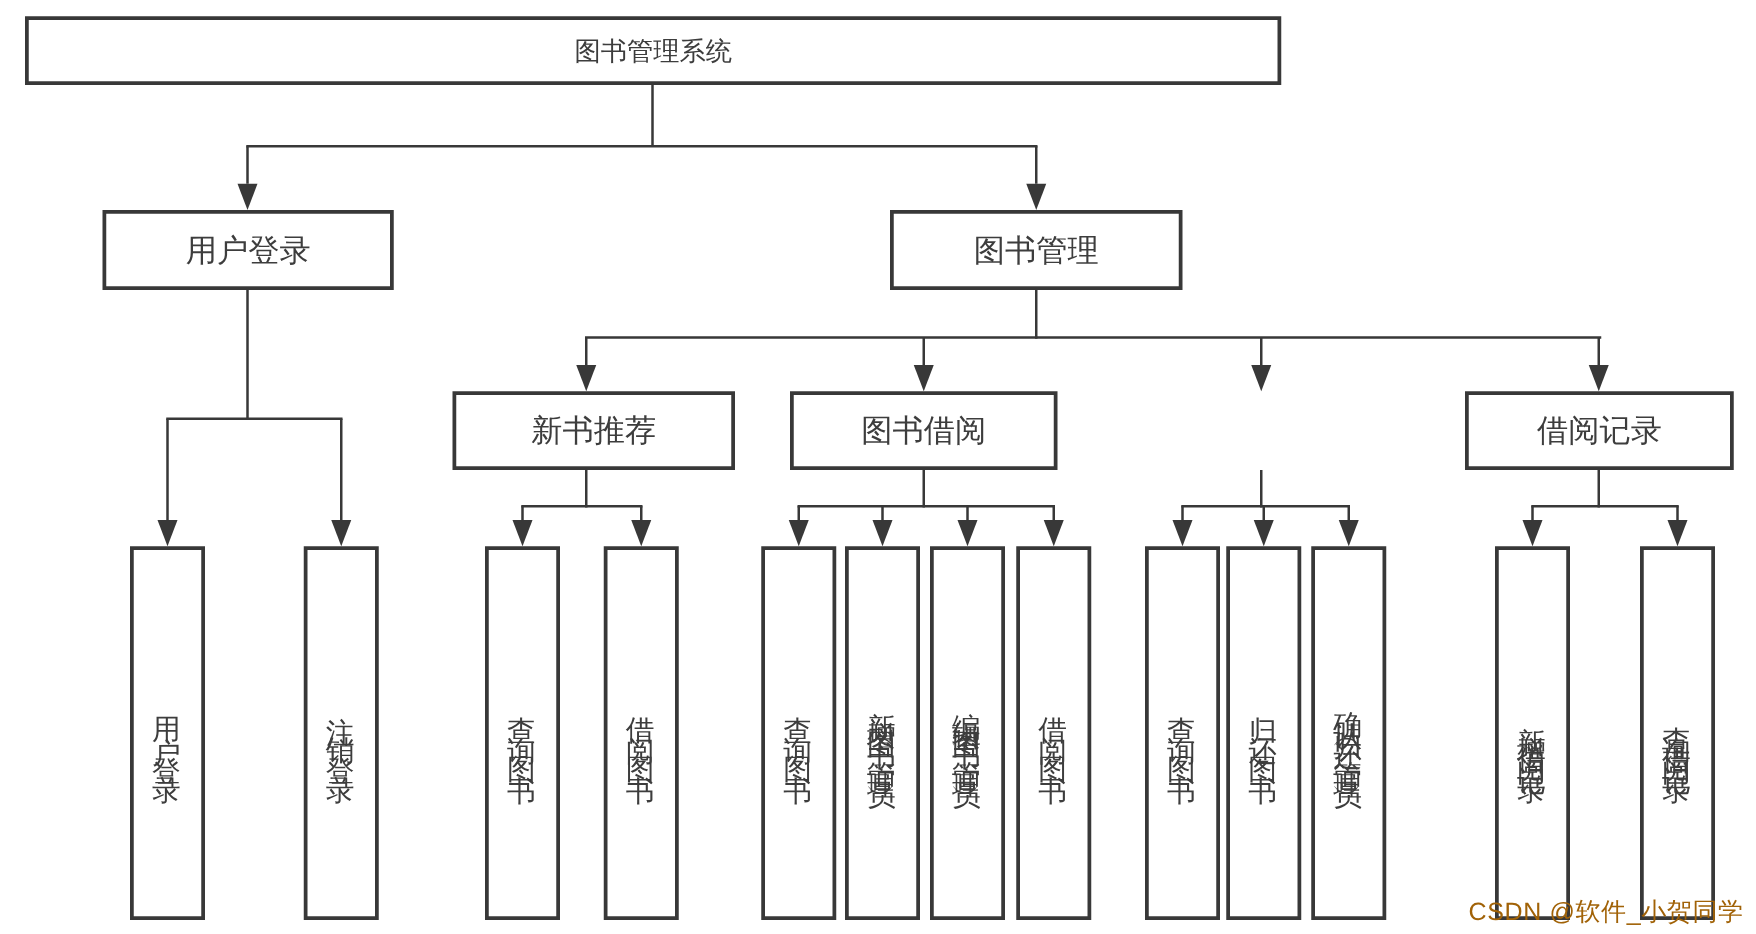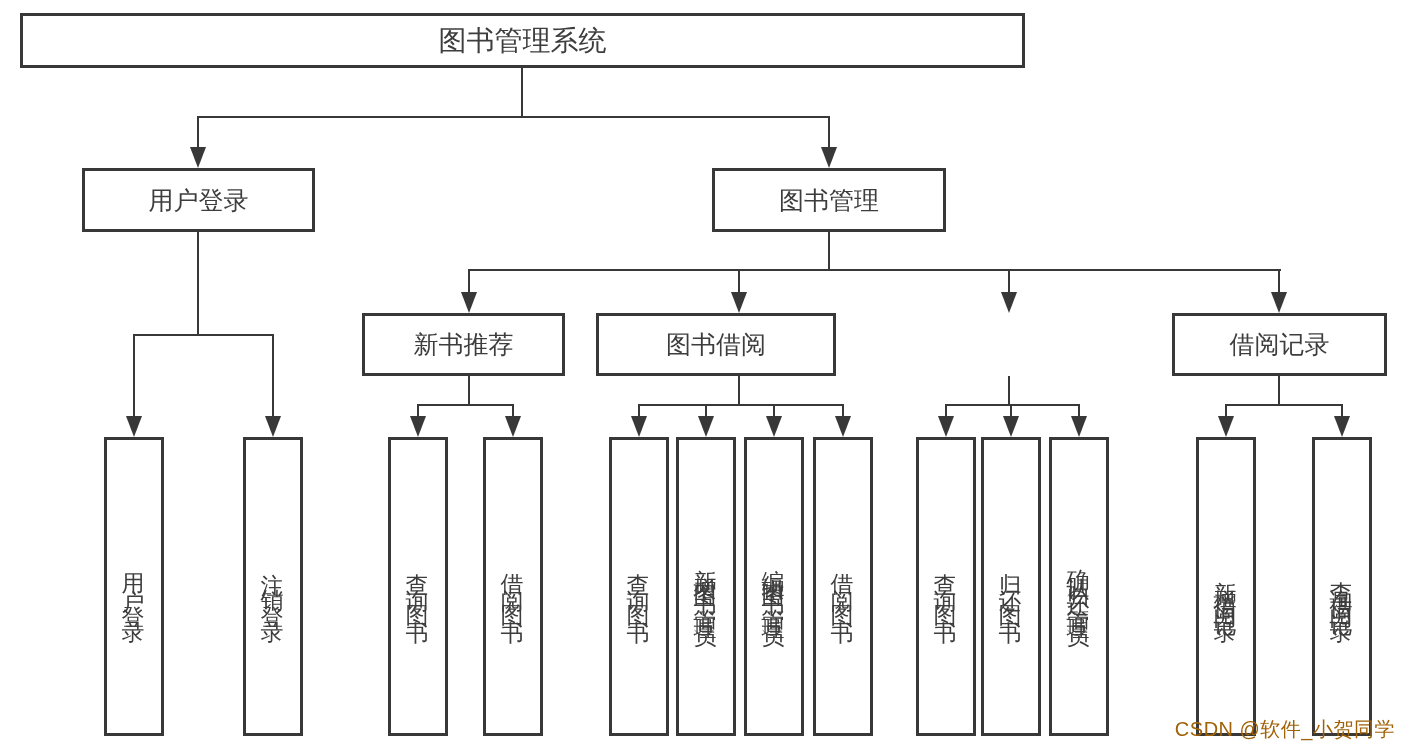--- a/index.html
+++ b/index.html
@@ -38,21 +38,21 @@
   .box {
     position: absolute;
     box-sizing: border-box;
     border: 3px solid #383838;
     background: #ffffff;
     display: flex;
     align-items: center;
     justify-content: center;
     color: #3d3d3d;
   }
-  .root-box  { font-size: 28px; justify-content: center; }
+  .root-box  { font-size: 21px; justify-content: center; }
   .l2-box    { font-size: 25px; }
   .l3-box    { font-size: 25px; }
   .leaf {
     top: 437px;
     width: 60px;
     height: 299px;
   }
   .vtext {
     writing-mode: vertical-rl;
     text-orientation: mixed;
@@ -122,24 +122,24 @@
     <span>图书管理系统</span>
   </div>
 
   <div class="box l2-box" style="left:82px; top:168px; width:233px; height:64px;">
     <span>用户登录</span>
   </div>
   <div class="box l2-box" style="left:712px; top:168px; width:234px; height:64px;text-align:right;">
     <span>图书管理</span>
   </div>
 
-  <div class="box l3-box" style="left:362px; top:313px; width:203px; height:63px;">
+  <div class="box l3-box" style="left:362px; top:313px; width:226px; height:63px;">
     <span>新书推荐</span>
   </div>
-  <div class="box l3-box" style="left:596px; top:313px; width:240px; height:63px;font-family:Liberation Serif, serif;">
+  <div class="box l3-box" style="left:632px; top:313px; width:214px; height:63px;font-family:Liberation Serif, serif;">
     <span>图书借阅</span>
   </div>
   <div class="box l3-box" style="left:1172px; top:313px; width:215px; height:63px;">
     <span>借阅记录</span>
   </div>
 
   <div class="box leaf sp4" style="left:104px;">
     <span class="vtext">用户登录</span>
   </div>
   <div class="box leaf sp4" style="left:243px;">

